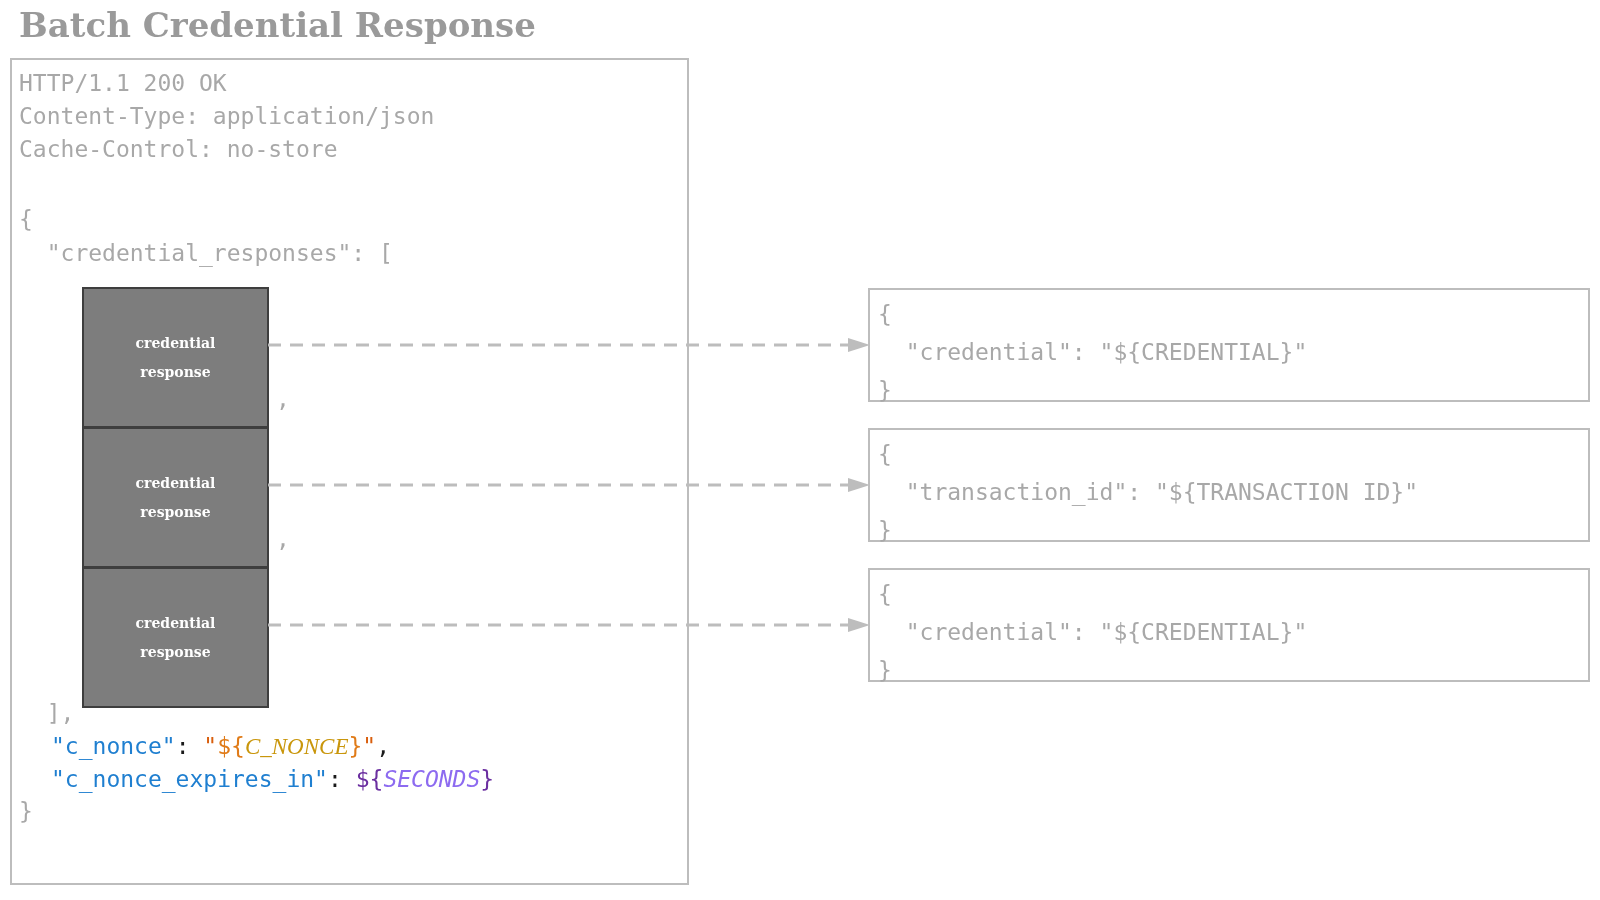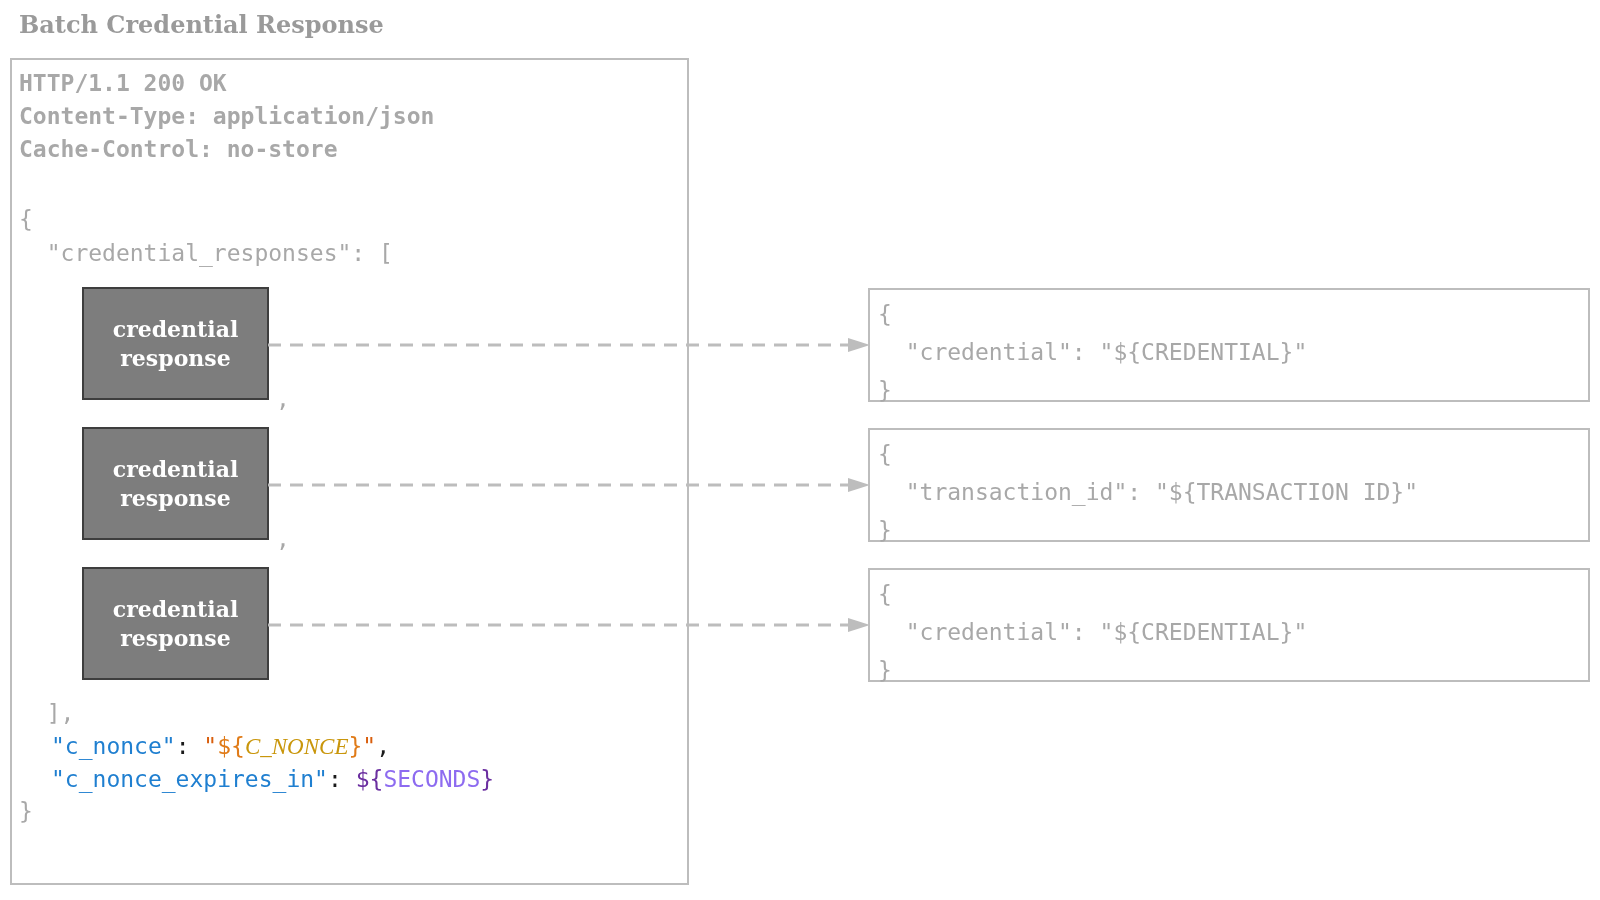--- a/index.html
+++ b/index.html
@@ -15,21 +15,21 @@
     font-family: "DejaVu Sans", sans-serif;
   }
 
   
   #page-title {
     position: absolute;
     left: 19px;
     top: 7px;
     font-family: "DejaVu Serif", "Liberation Serif", serif;
     font-weight: bold;
-    font-size: 24px;
+    font-size: 34px;
     line-height: 36px;
     color: #9a9a9a;
     letter-spacing: 0px;
     white-space: nowrap;
   }
 
   
   #response-panel {
     position: absolute;
     left: 10px;
@@ -46,21 +46,20 @@
     position: absolute;
     font-family: "DejaVu Sans Mono", "Liberation Mono", monospace;
     font-size: 23px;
     line-height: 33px;
     color: #a8a8a8;
     white-space: pre;
   }
   #header-lines {
     left: 19px;
     top: 67px;
-    font-weight: bold;
   }
   #open-brace-line {
     left: 19px;
     top: 203px;
   }
   #array-key-line {
     left: 19px;
     top: 237px;
   }
   #close-array-line {
@@ -88,38 +87,39 @@
   .tok-quote { color: #d95f0e; }
   .tok-dollar-amber { color: #e07b18; }
   .tok-var-amber {
     color: #c9960b;
     font-style: italic;
     font-family: Liberation Serif, serif;
   }
   .tok-dollar-purple { color: #6b2fa0; }
   .tok-var-purple {
     color: #8d6bf0;
+    font-style: italic;
   }
 
   
   .cred-box {
     position: absolute;
     width: 187px;
-    height: 113px;
+    height: 141px;
     background: #7d7d7d;
     border: 2px solid #3e3e3e;
     box-sizing: border-box;
     display: flex;
     flex-direction: column;
     align-items: center;
     justify-content: center;
     color: #ffffff;
     font-family: "DejaVu Serif", "Liberation Serif", serif;
     font-weight: bold;
-    font-size: 22px;
+    font-size: 14px;
     line-height: 29px;
     text-align: center;
   }
   #cred-box-1 { left: 82px; top: 287px; }
   #cred-box-2 { left: 82px; top: 427px; }
   #cred-box-3 { left: 82px; top: 567px; }
 
   .cred-comma {
     position: absolute;
     left: 276px;

